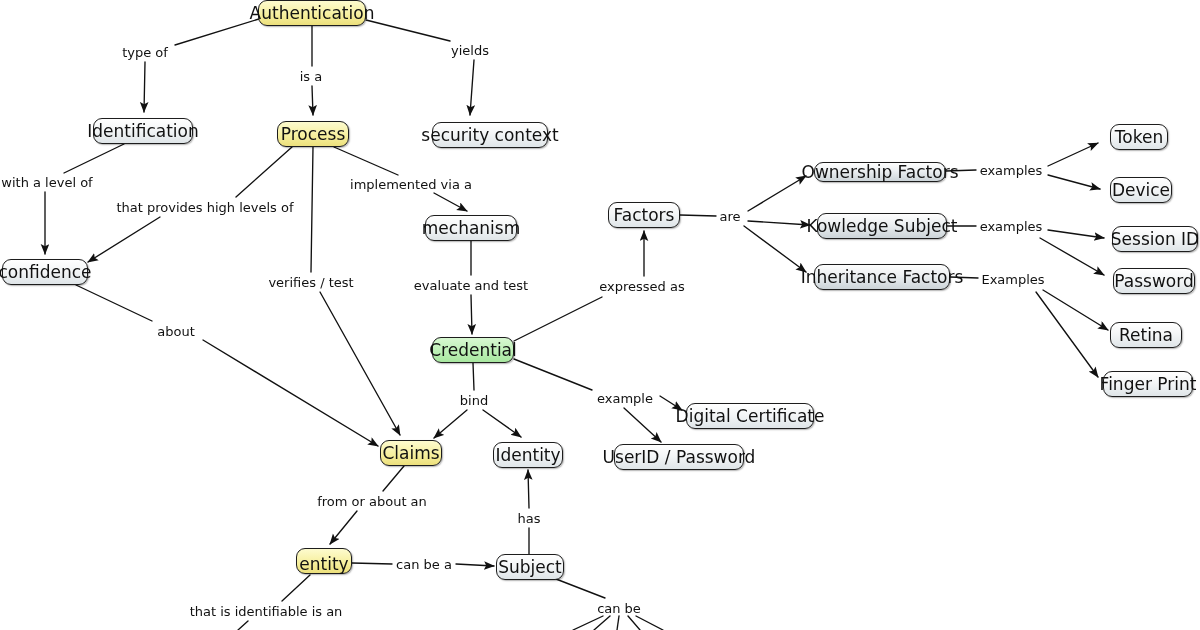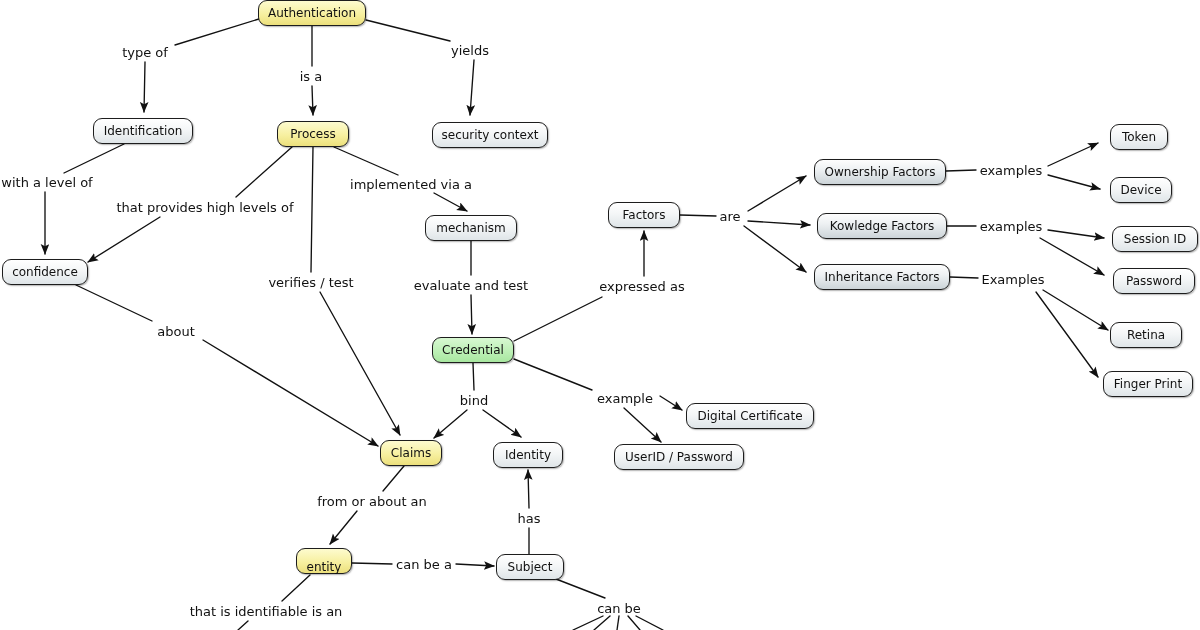--- a/index.html
+++ b/index.html
@@ -27,21 +27,21 @@
     pointer-events: none;
   }
   .cm-node {
     position: absolute;
     box-sizing: border-box;
     display: flex;
     align-items: center;
     justify-content: center;
     border: 1.4px solid #1d1d1d;
     border-radius: 9px;
-    font-size: 12px;
+    font-size: 17px;
     line-height: 1;
     color: #111111;
     white-space: nowrap;
     padding: 0 9px;
     box-shadow: 1px 1px 1.5px rgba(0,0,0,0.30);
     transform: translate(-50%, -50%);
   }
   .cm-node.concept-gray {
     background: linear-gradient(to bottom, #ffffff 0%, #f4f6f7 45%, #dfe5e8 100%);
   }
@@ -176,26 +176,26 @@
   </div>
 
   <div class="cm-node concept-gray" style="left:471px; top:228px; width:92px; height:26px;">
     <span>mechanism</span>
   </div>
 
   <div class="cm-node concept-gray" style="left:644px; top:215px; width:72px; height:26px;">
     <span>Factors</span>
   </div>
 
-  <div class="cm-node concept-gray-strong" style="left:880px; top:172px; width:132px; height:26px;">
+  <div class="cm-node concept-gray-strong" style="left:880px; top:172px; width:132px; height:20px;">
     <span>Ownership Factors</span>
   </div>
 
   <div class="cm-node concept-gray-strong" style="left:882px; top:226px; width:130px; height:26px;">
-    <span>Kowledge Factors</span>
+    <span>Kowledge Subject</span>
   </div>
 
   <div class="cm-node concept-gray-strong" style="left:882px; top:277px; width:136px; height:26px;">
     <span>Inheritance Factors</span>
   </div>
 
   <div class="cm-node concept-gray" style="left:1139px; top:137px; width:58px; height:26px;">
     <span>Token</span>
   </div>
 

